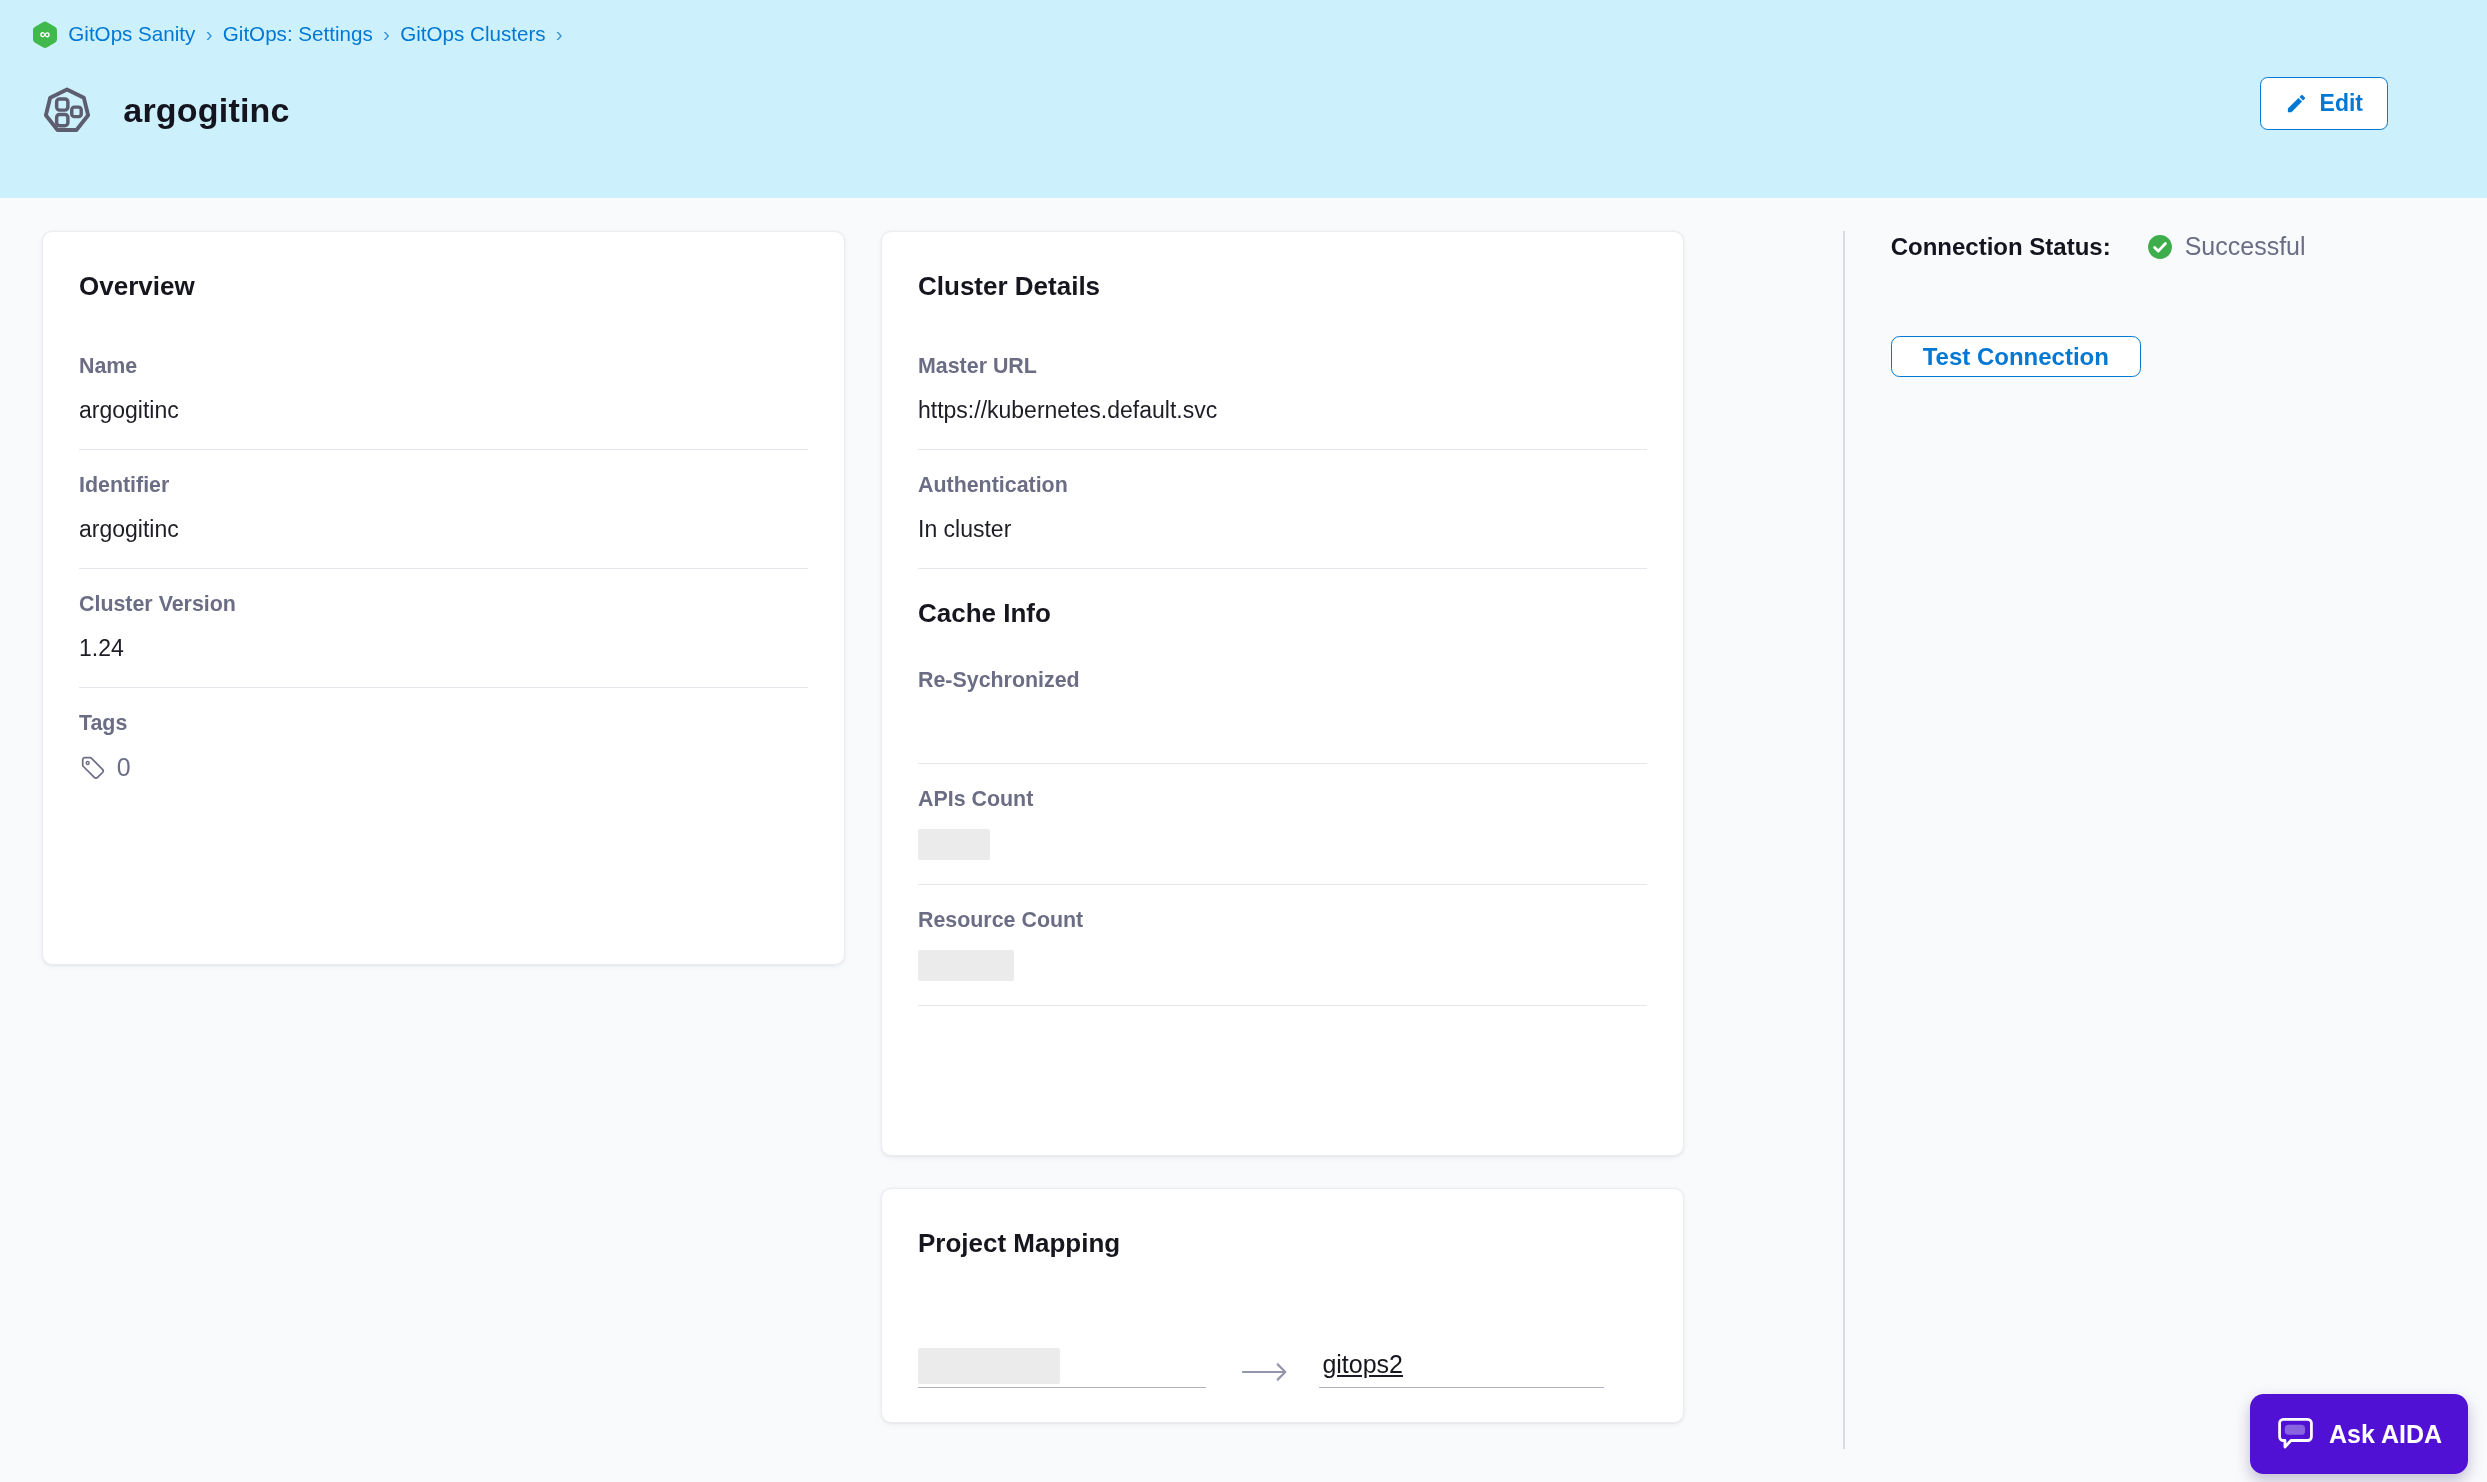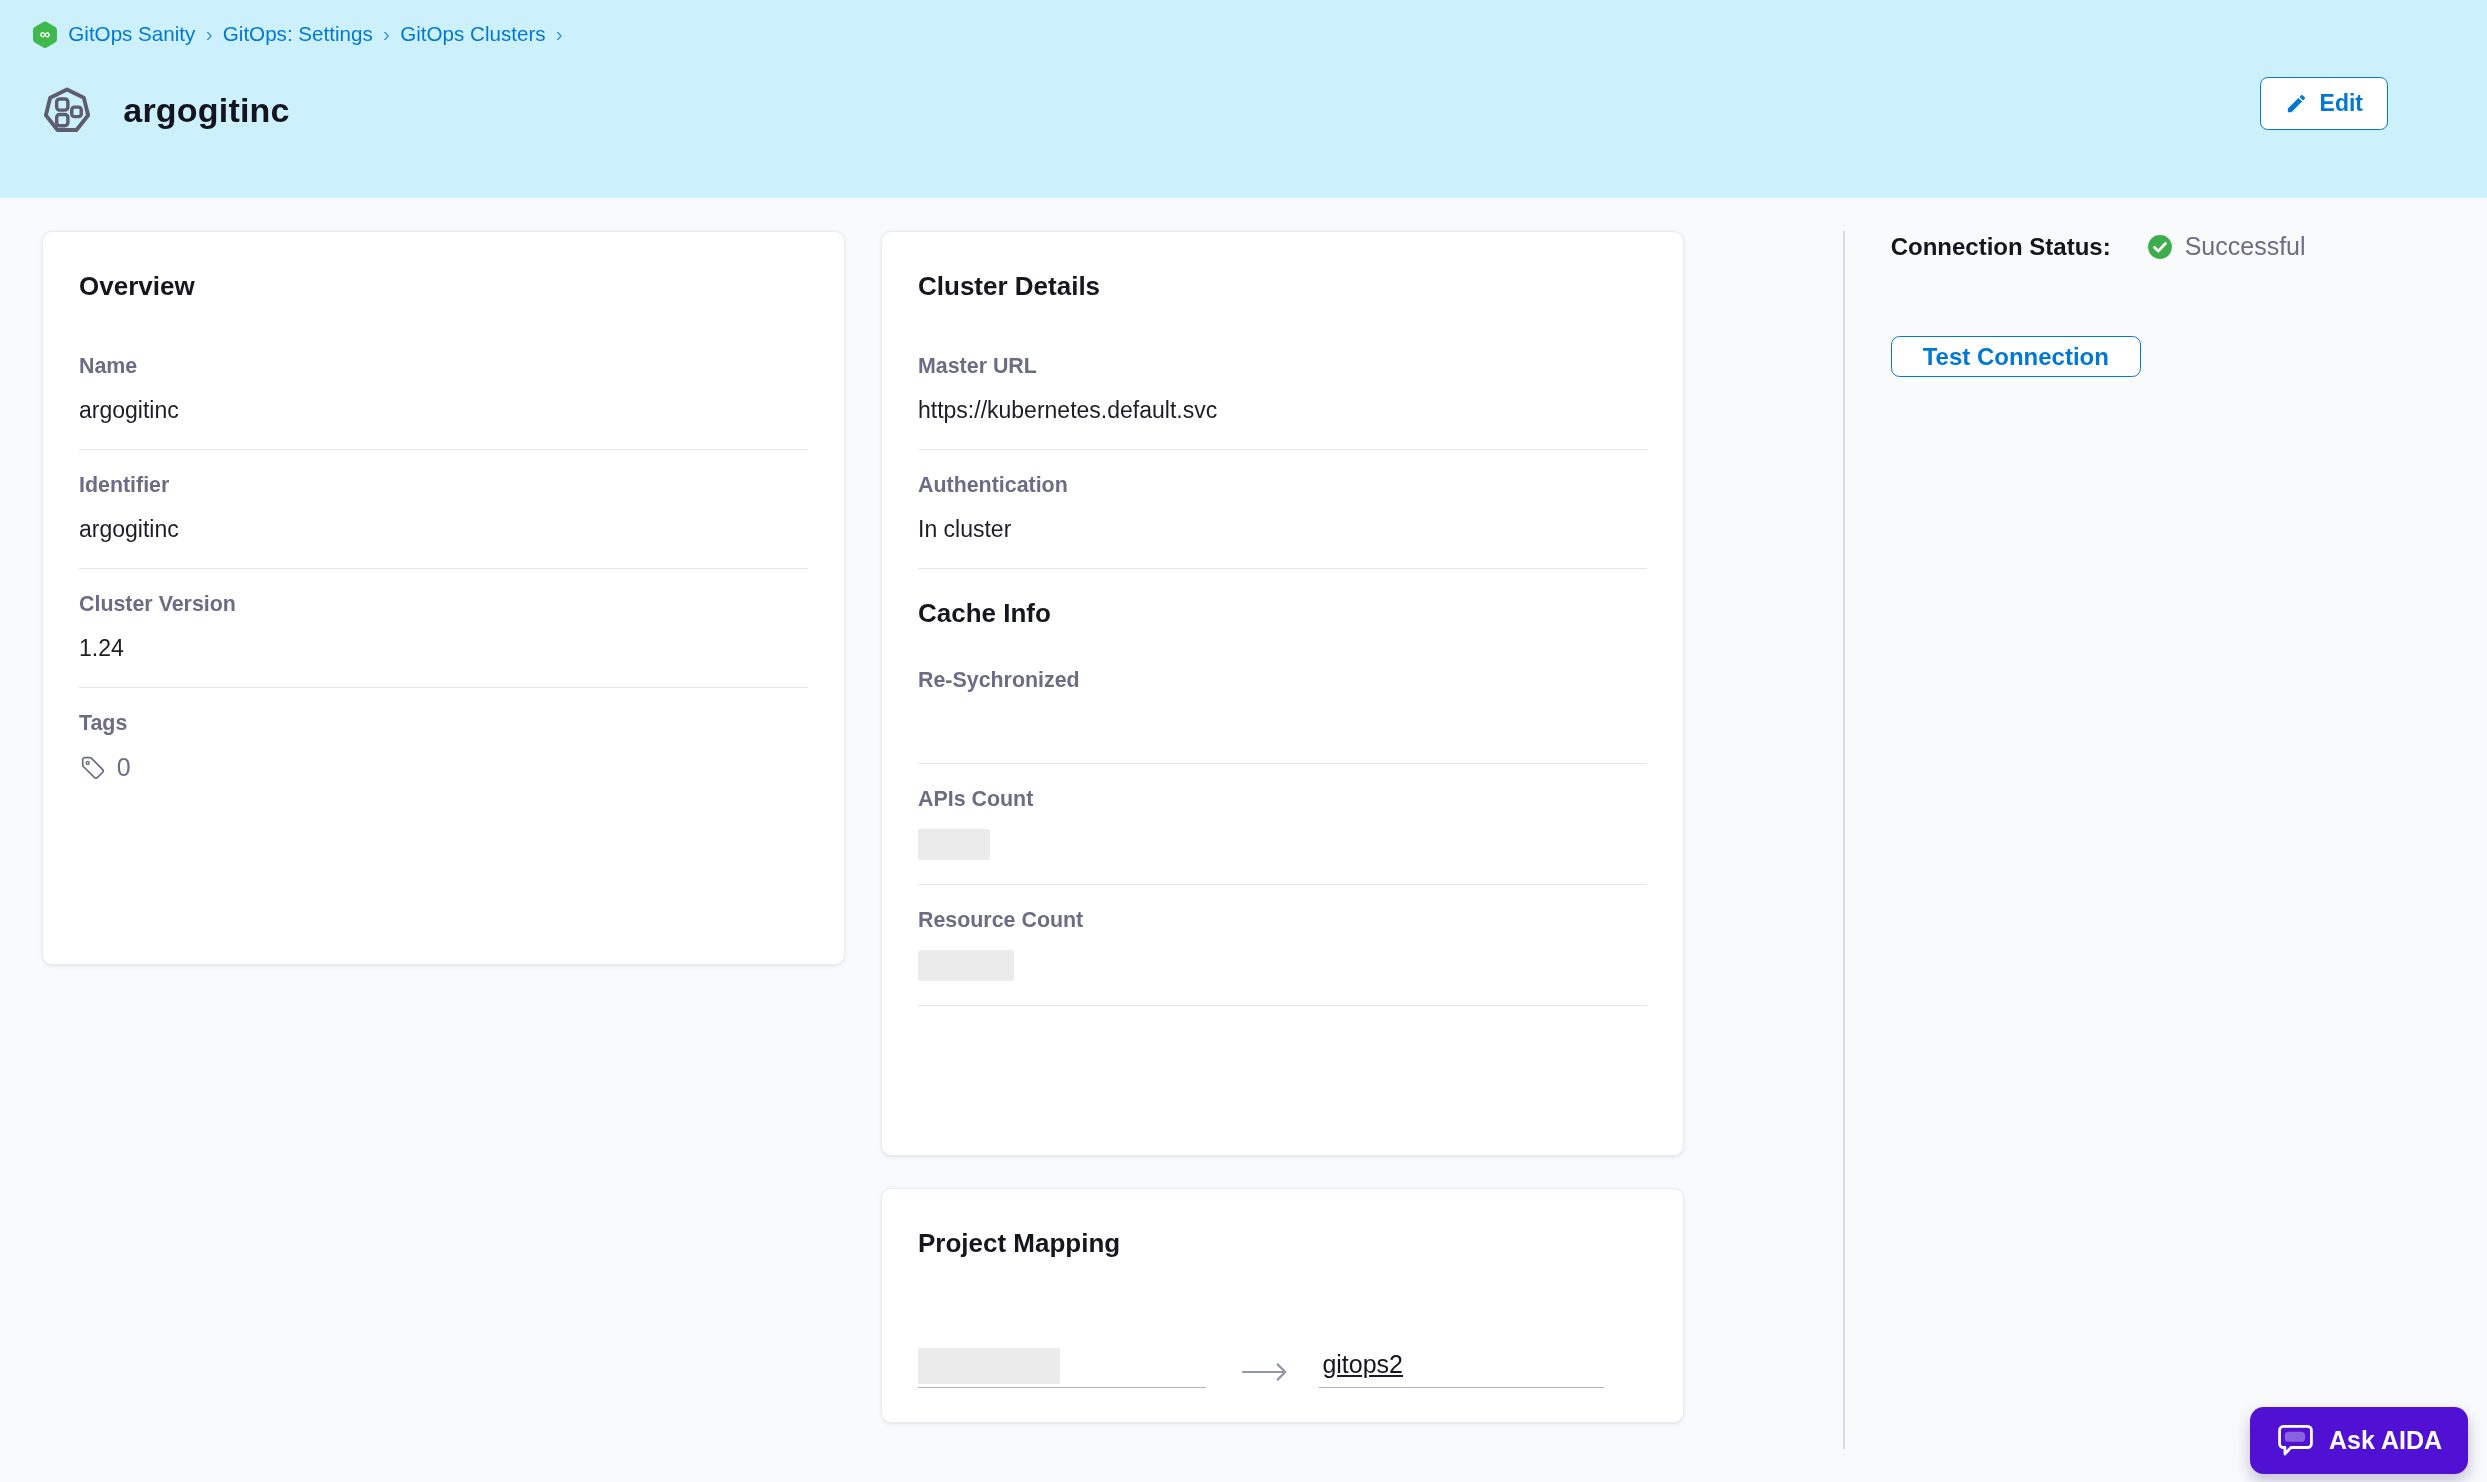--- a/index.html
+++ b/index.html
@@ -75,21 +75,21 @@
   .status-text { font-size:25px; color:#6b6d85; margin-left:12px; }
   .test-btn {
     margin-top:75px; display:inline-flex; align-items:center; justify-content:center;
     height:41px; padding:0 31px; background:#ffffff;
     border:1.7px solid #0278d5; border-radius:8.6px;
     color:#0278d5; font-size:24px; font-weight:700; cursor:pointer;
   }
 
   
   .aida-btn {
-    position:absolute; right:19px; bottom:7.7px; height:67px;
+    position:absolute; right:19px; bottom:7.7px; height:80px;
     display:flex; align-items:center; gap:13.7px; padding:0 26px;
     background:#5111d4; border:none; border-radius:13.7px;
     color:#ffffff; font-size:25px; font-weight:600; cursor:pointer;
     box-shadow:0 6.9px 15.4px rgba(30,10,90,.25);
   }
 </style>
 </head>
 <body>
 
 <div class="page">

